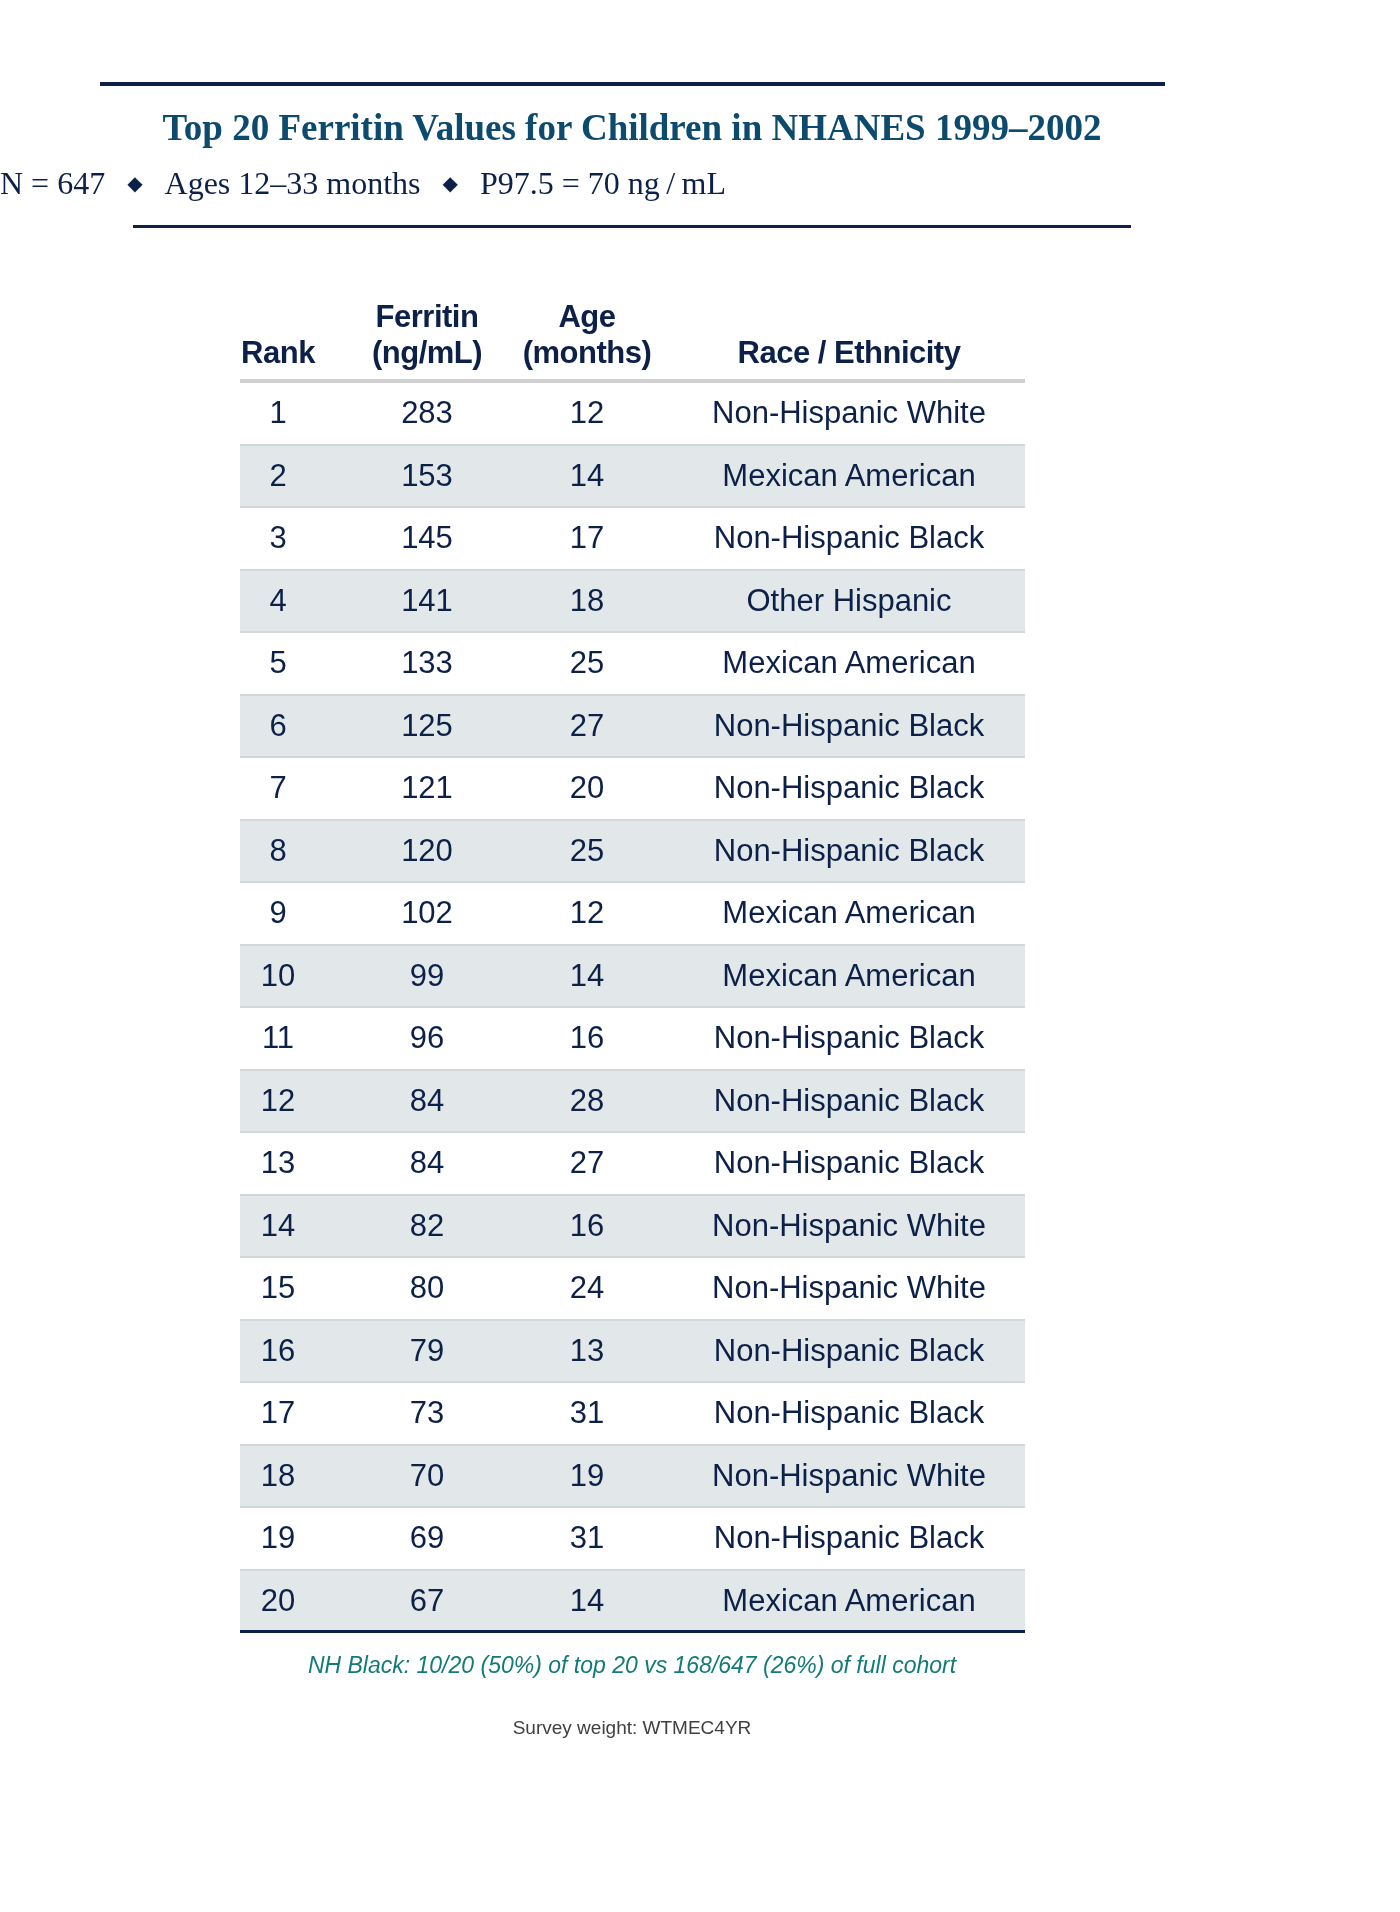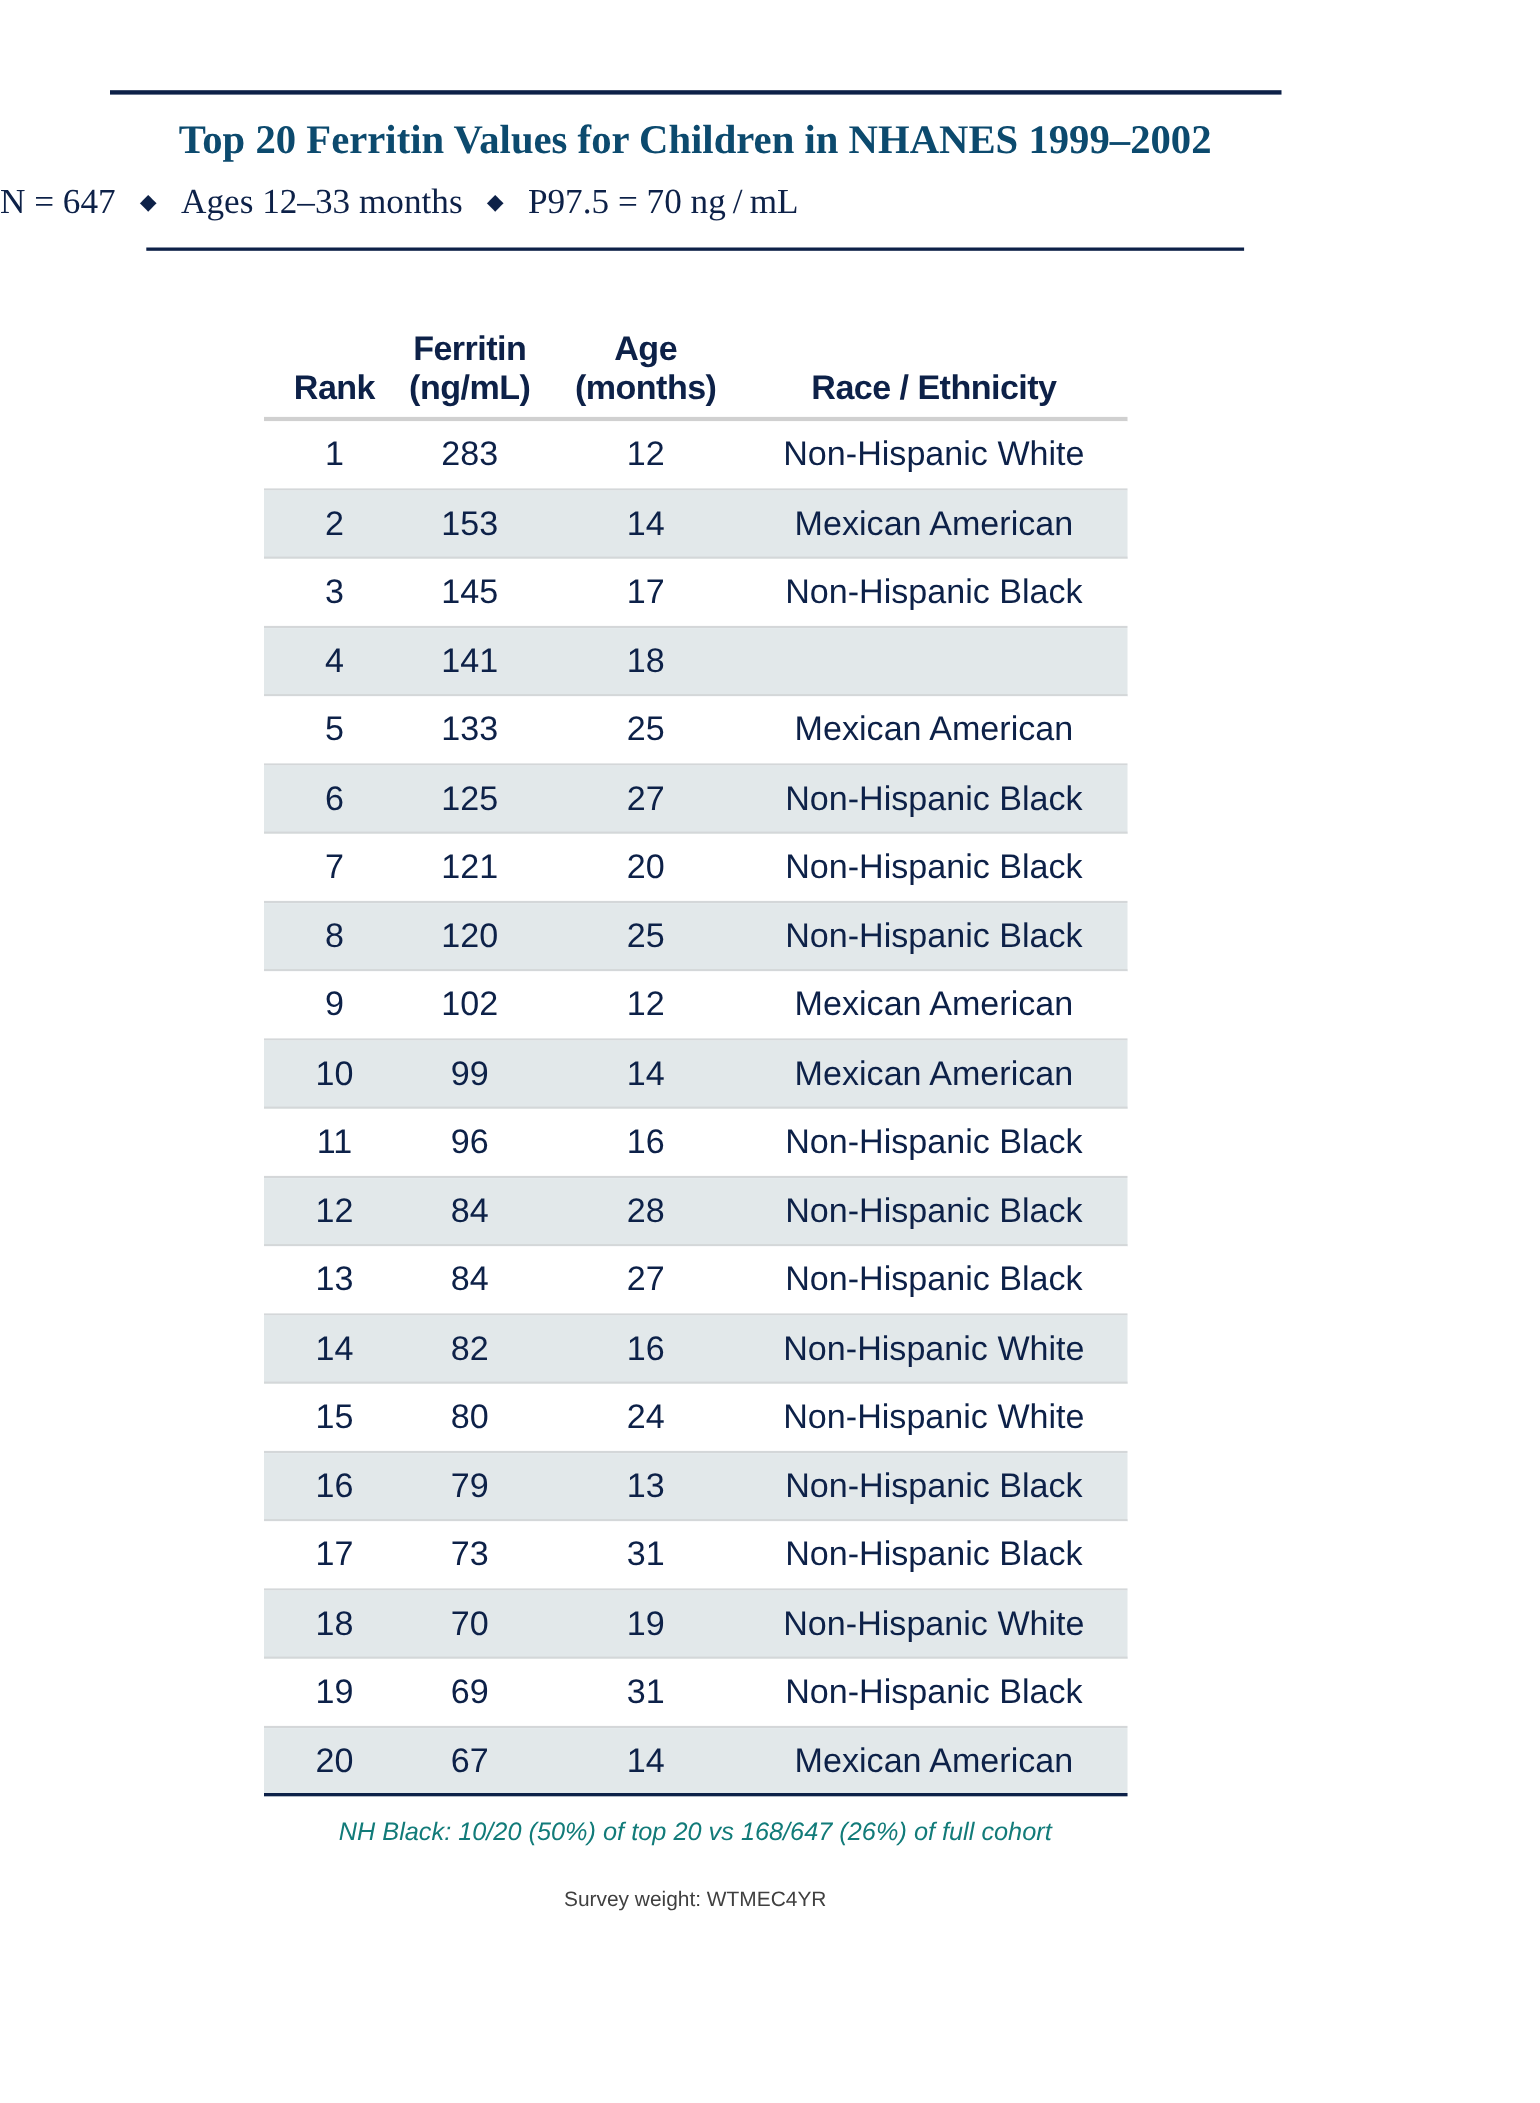--- a/index.html
+++ b/index.html
@@ -100,21 +100,21 @@
   .td {
     position: absolute;
     top: 0;
     height: 60px;
     line-height: 60px;
     font-size: 31px;
     transform: translateX(-50%);
     white-space: nowrap;
     text-align: center;
   }
-  .c-rank { left: 64px; }
+  .c-rank { left: 38px; }
   .c-fer { left: 187px; }
   .c-age { left: 347px; }
   .c-race { left: 609px; }
   .note {
     position: absolute;
     left: 0;
     width: 1264px;
     top: 1651px;
     text-align: center;
     font-family: "Liberation Sans", "DejaVu Sans", sans-serif;
@@ -185,20 +185,21 @@
       <div class="row">
         <div class="td c-rank">3</div>
         <div class="td c-fer">145</div>
         <div class="td c-age">17</div>
         <div class="td c-race">Non-Hispanic Black</div>
       </div>
       <div class="row alt">
         <div class="td c-rank">4</div>
         <div class="td c-fer">141</div>
         <div class="td c-age">18</div>
+        <div class="td c-race">Other Hispanic</div>
       </div>
       <div class="row">
         <div class="td c-rank">5</div>
         <div class="td c-fer">133</div>
         <div class="td c-age">25</div>
         <div class="td c-race">Mexican American</div>
       </div>
       <div class="row alt">
         <div class="td c-rank">6</div>
         <div class="td c-fer">125</div>

